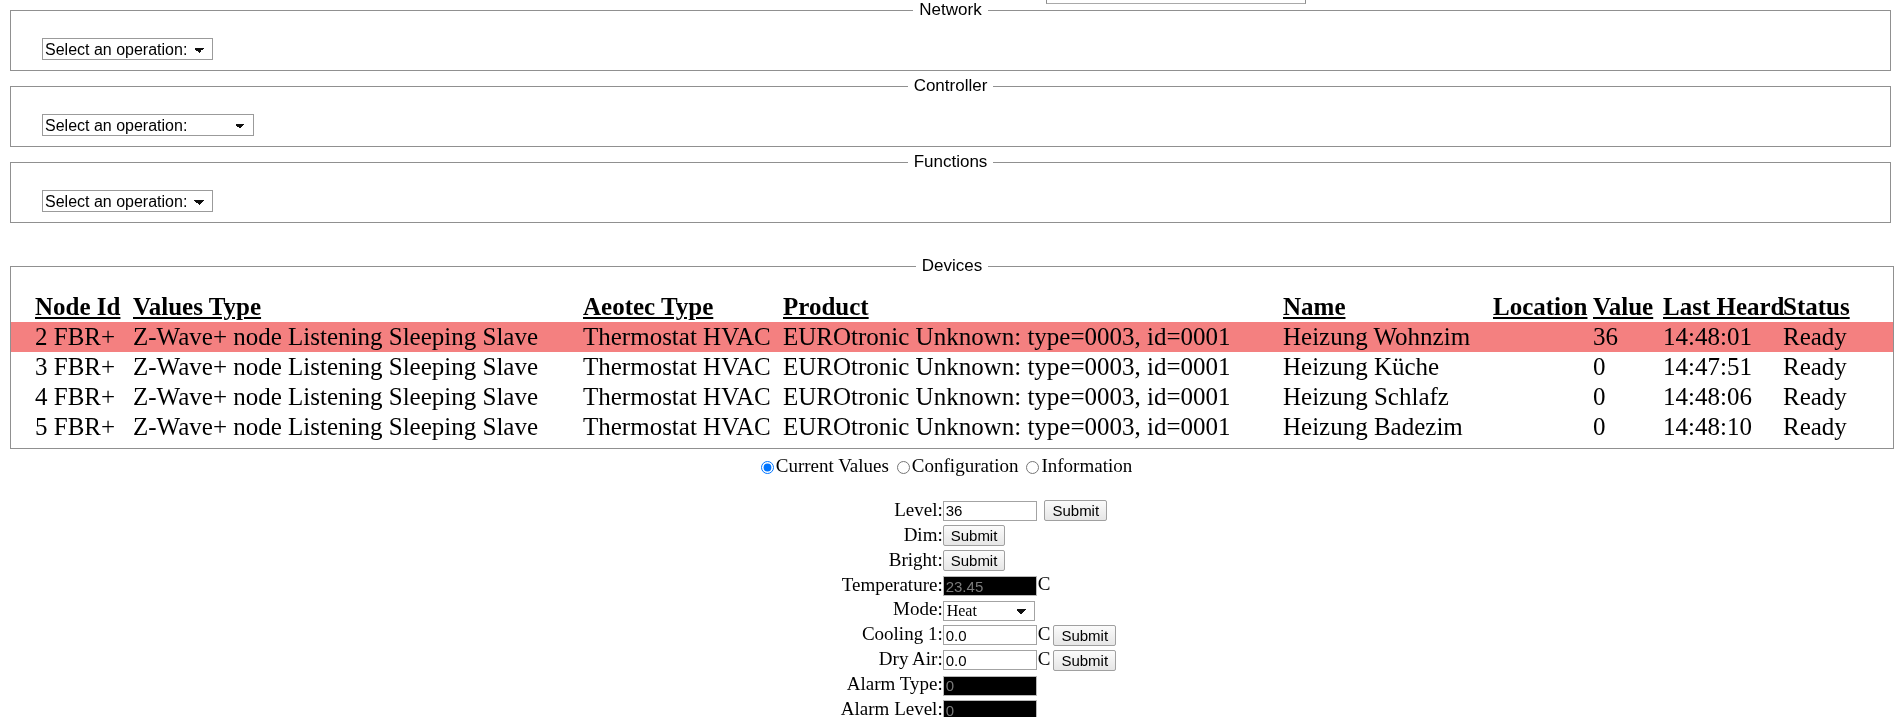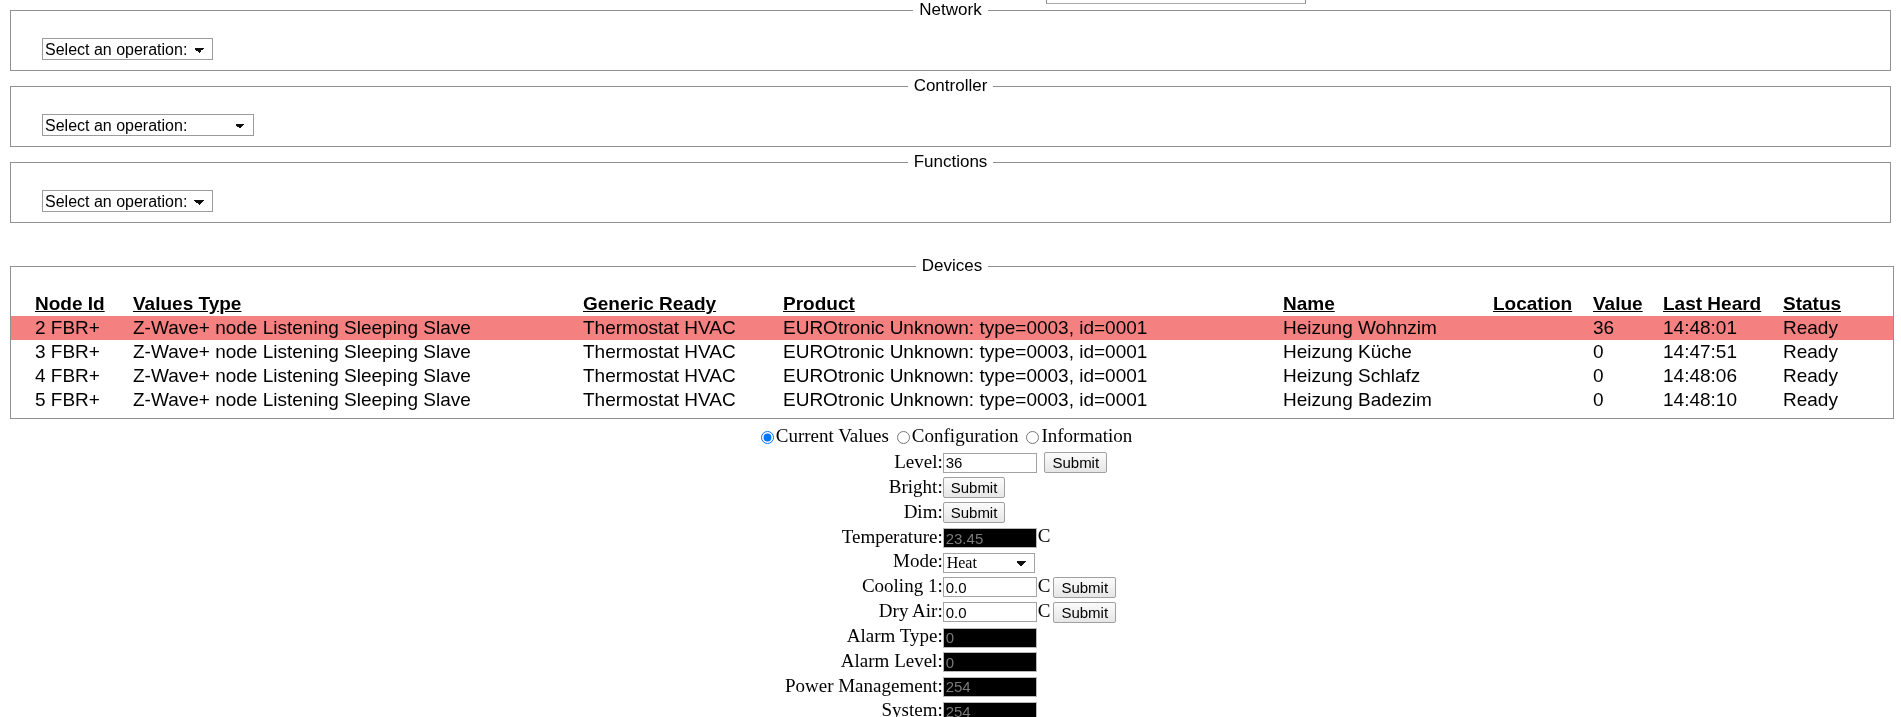--- a/index.html
+++ b/index.html
@@ -74,22 +74,22 @@
     height: 22px;
     line-height: 20px;
   }
   select.op-select.wide { width: 212px; }
 
   
   .devices-body { padding: 4px 0 6px 0; }
   table.devices {
     width: 100%;
     border-collapse: collapse;
-    font-family: Liberation Sans, sans-serif;
-    font-size: 19px;
+    font-family: Liberation Serif, serif;
+    font-size: 25px;
     table-layout: fixed;
   }
   table.devices th {
     text-align: left;
     font-weight: bold;
     text-decoration: underline;
     padding: 1px 0 1px 0;
     white-space: nowrap;
   }
   table.devices td {
@@ -111,21 +111,21 @@
   table.devices th.c-node { padding-left: 24px; }
 
   
   .detail {
     margin-top: 6px;
     text-align: center;
   }
   .radio-row {
     font-family: "Liberation Serif", "DejaVu Serif", serif;
     font-size: 19px;
-    margin-bottom: 2px;
+    margin-bottom: 20px;
   }
   .radio-row label { margin-right: 8px; }
   .radio-row input[type=radio] {
     margin: 0 2px 0 0;
     vertical-align: -2px;
   }
 
   table.form {
     margin: 0 auto;
     border-collapse: collapse;
@@ -235,21 +235,21 @@
 <div style="height:28px"></div>
 
 <fieldset class="panel">
   <legend>Devices</legend>
   <div class="devices-body">
     <table class="devices">
       <thead>
         <tr>
           <th class="c-node">Node Id</th>
           <th class="c-basic">Values Type</th>
-          <th class="c-generic">Generic Ready</th>
+          <th class="c-generic">Aeotec Type</th>
           <th class="c-product">Product</th>
           <th class="c-name">Name</th>
           <th class="c-location">Location</th>
           <th class="c-value">Value</th>
           <th class="c-heard">Last Heard</th>
           <th class="c-status">Status</th>
         </tr>
       </thead>
       <tbody id="devices-rows">
           <tr class="selected">
@@ -308,27 +308,27 @@
   <table class="form">
     <tbody>
         <tr>
       <td class="lbl">Level:</td>
       <td class="fld">
         <input class="txt" type="text" value="36" style="">
         <button class="btn">Submit</button>
       </td>
     </tr>
     <tr>
+      <td class="lbl">Dim:</td>
+      <td class="fld">
+        <button class="btn" style="margin-left:0">Submit</button>
+      </td>
+    </tr>
+    <tr>
       <td class="lbl">Bright:</td>
-      <td class="fld">
-        <button class="btn" style="margin-left:0">Submit</button>
-      </td>
-    </tr>
-    <tr>
-      <td class="lbl">Dim:</td>
       <td class="fld">
         <button class="btn" style="margin-left:0">Submit</button>
       </td>
     </tr>
     <tr>
       <td class="lbl">Temperature:</td>
       <td class="fld">
         <input class="txt ro" type="text" readonly="" value="23.45" style=""><span class="unit">C</span>
       </td>
     </tr>

